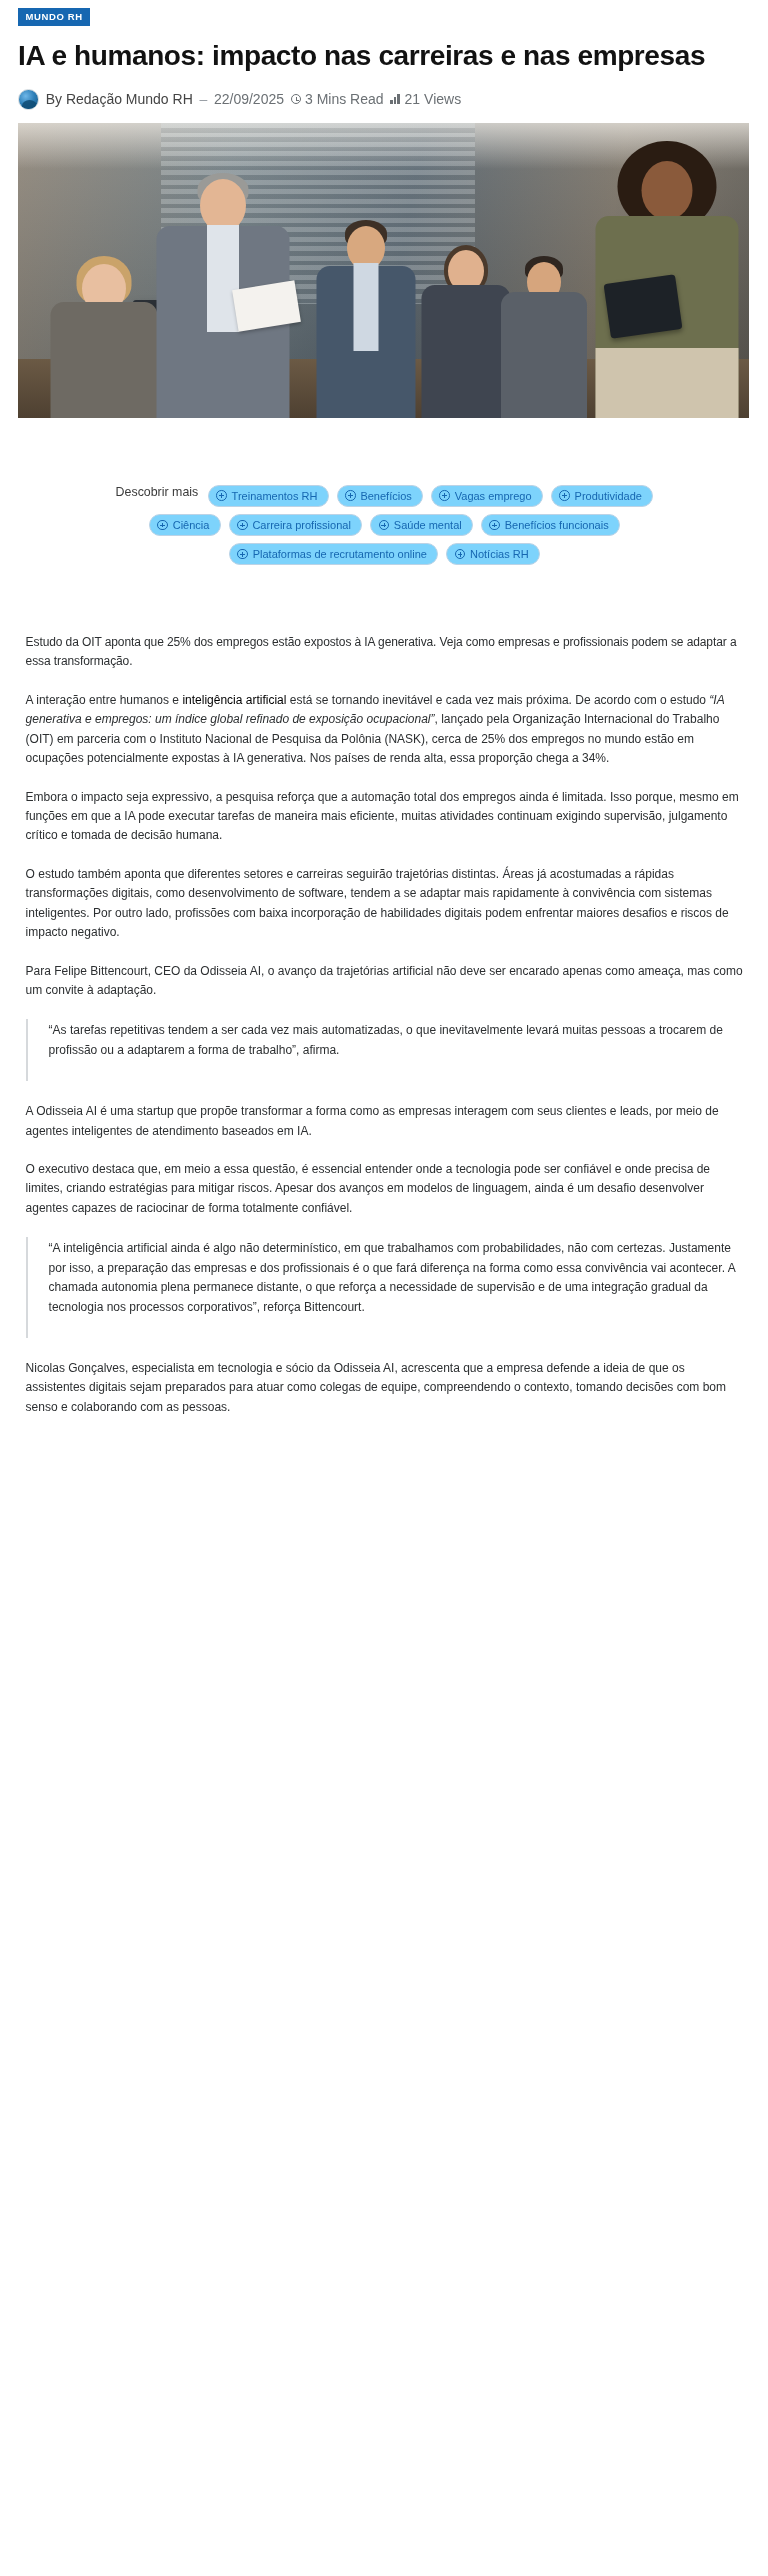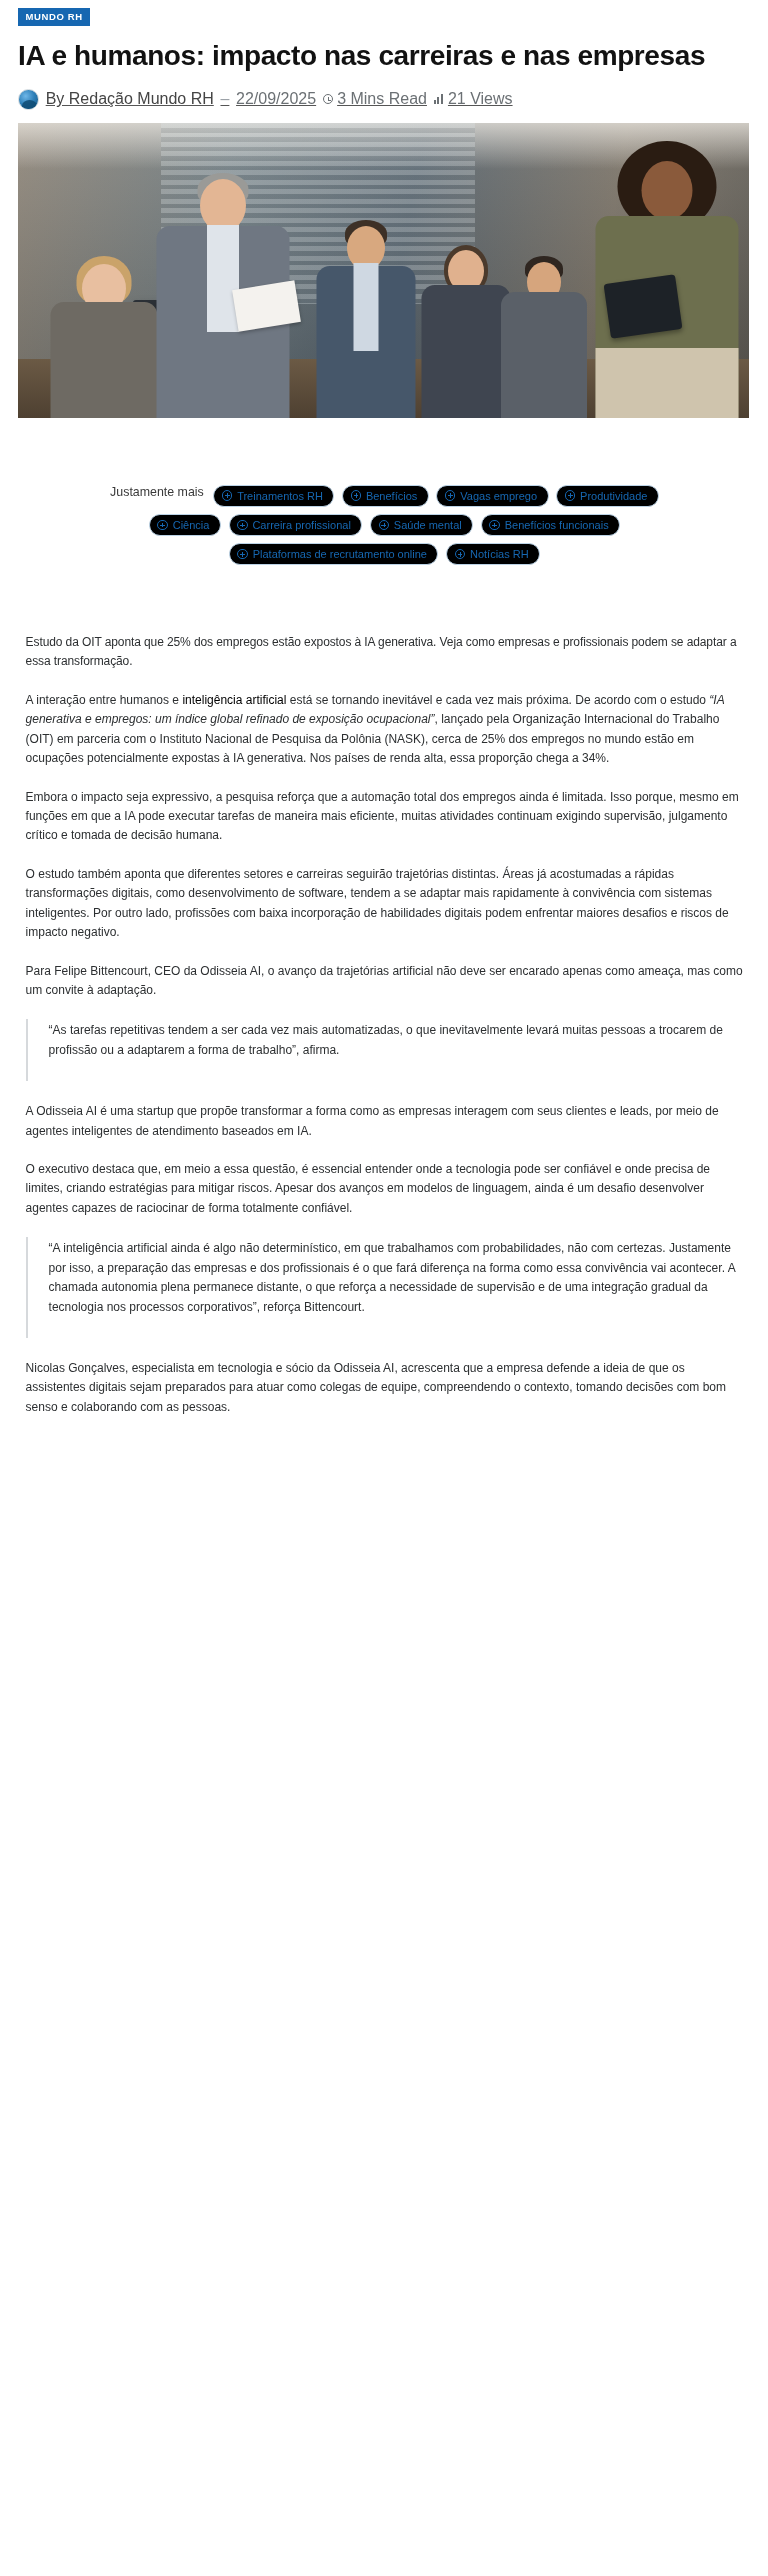--- a/index.html
+++ b/index.html
@@ -41,24 +41,23 @@
     margin: 13.3px 0 0 0;
     color: #121212;
   }
 
   
   .meta {
     display: flex;
     align-items: center;
     gap: 6.7px;
     margin-top: 15px;
-    font-size: 16px;
+    font-size: 14px;
     color: #555;
     flex-wrap: nowrap;
-    text-decoration: underline;
   }
   .avatar {
     width: 21px;
     height: 21px;
     border-radius: 50%;
     background: radial-gradient(circle at 35% 32%, #6fb7e8 0%, #2d7fb8 48%, #14537f 100%);
     flex: 0 0 auto;
     position: relative;
     overflow: hidden;
     border: 1px solid #cfd8dd;
@@ -220,21 +219,21 @@
   }
   .tag {
     display: inline-flex;
     align-items: center;
     gap: 4.8px;
     border: 1px solid #bcd3e6;
     border-radius: 12.4px;
     padding: 3.8px 10.5px 3.8px 7.6px;
     font-size: 11px;
     color: #1667b1;
-    background: #000000;
+    background: #7dd3fc;
     white-space: nowrap;
     cursor: pointer;
   }
   .tag .plus {
     width: 10.5px; height: 10.5px;
     border: 1px solid #1667b1;
     border-radius: 50%;
     position: relative;
     flex: 0 0 auto;
   }
@@ -357,21 +356,21 @@
       <div class="hairb"></div>
         <div class="head"></div>
         <div class="body"></div>
         <div class="pants"></div>
         <div class="tablet"></div>
     </div>
   </div>
 
   <div class="discover">
     <div class="tags-row">
-      <span class="discover-label">Justamente mais</span>
+      <span class="discover-label">Descobrir mais</span>
       <a class="tag">
           <span class="plus"></span>
           <span>Treinamentos RH</span>
         </a>
       <a class="tag">
           <span class="plus"></span>
           <span>Benefícios</span>
         </a>
       <a class="tag">
           <span class="plus"></span>

